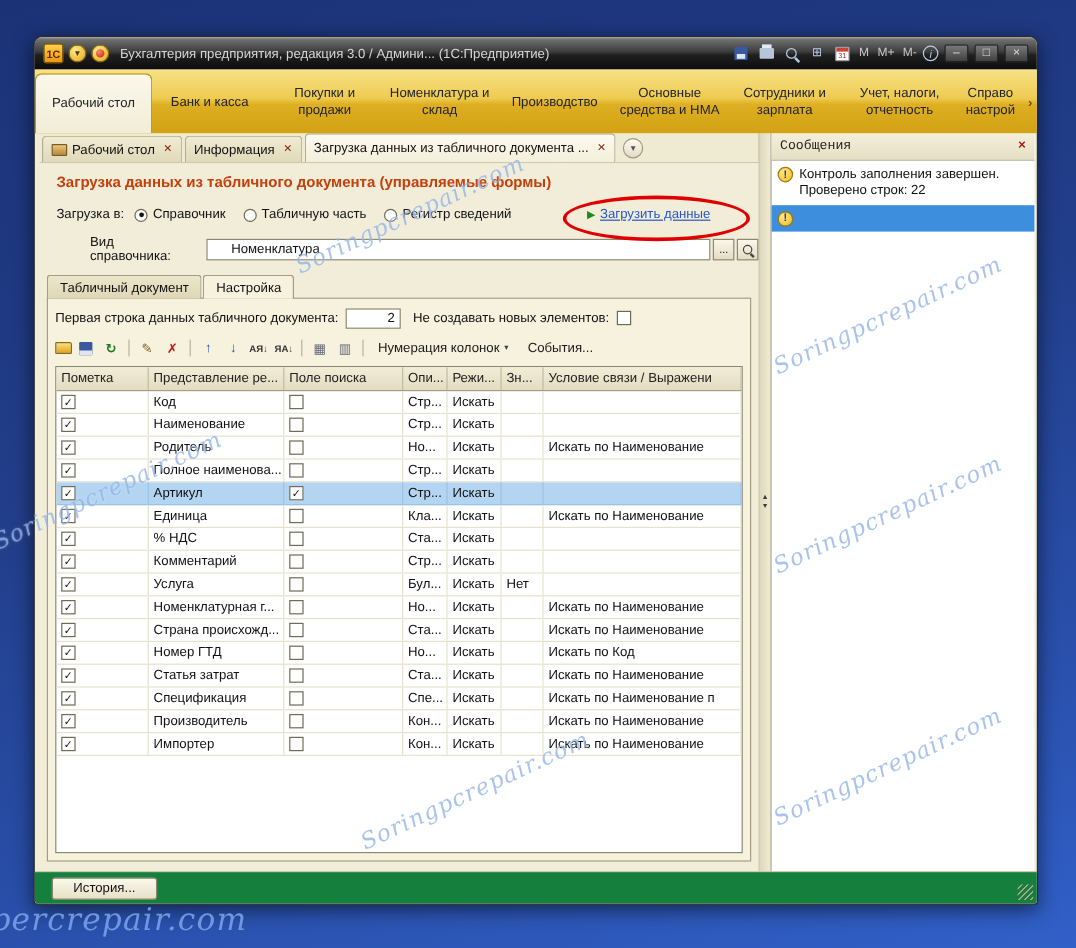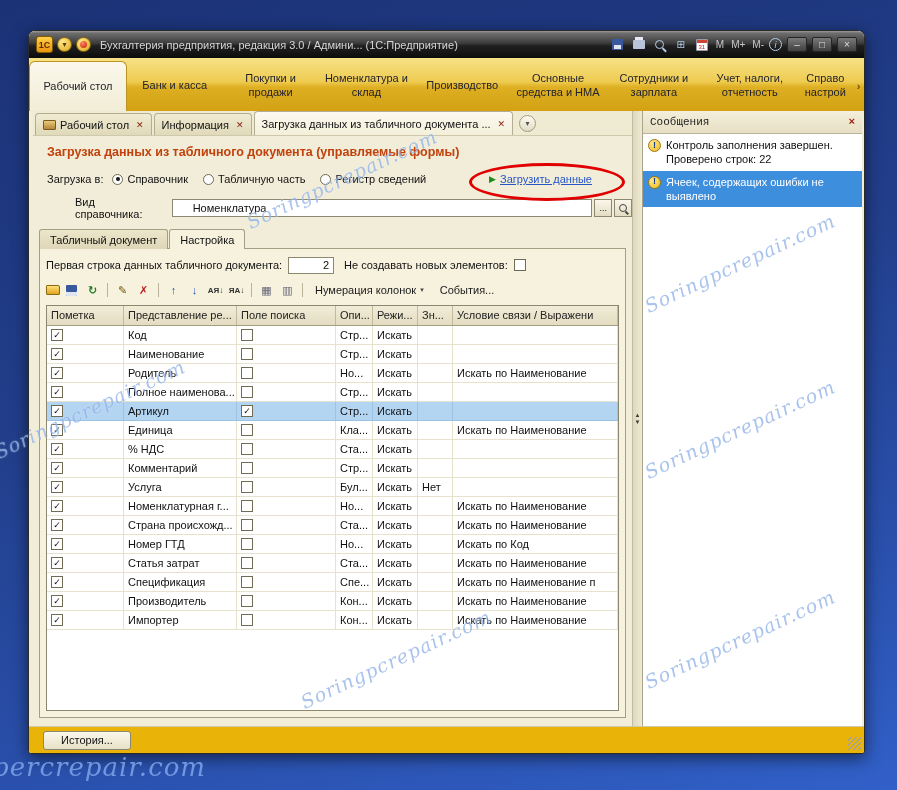--- a/index.html
+++ b/index.html
@@ -160,21 +160,21 @@
   .msg-title { flex:1; color:#222; }
   .msg-close { color:#a02010; font-size:11px; font-weight:bold; cursor:pointer; }
   .msg { display:flex; gap:5px; padding:4px 5px; align-items:flex-start; line-height:1.3; cursor:pointer; }
   .msg.selected { background:#3e8ede; color:#fff; }
   .micon { width:13px; height:13px; flex:0 0 13px; border-radius:50%; margin-top:1px;
     background:radial-gradient(circle at 35% 30%,#ffe98a,#f0b820); border:1px solid #a07808;
     color:#1a3a8c; font-weight:bold; font-size:9px; display:flex; align-items:center; justify-content:center; }
 
   
   .statusbar { flex:0 0 27px; display:flex; align-items:center; padding:0 14px; position:relative;
-    background:#eab308; border-top:1px solid #cfc9ac; border-radius:0 0 3px 3px; }
+    background:#15803d; border-top:1px solid #cfc9ac; border-radius:0 0 3px 3px; }
   .history-btn { width:88px; height:19px; background:linear-gradient(#fbf8ec,#e7e1c6);
     border:1px solid #8a8670; border-radius:3px; display:flex; align-items:center;
     justify-content:center; cursor:pointer; }
   .resize-grip { position:absolute; right:3px; bottom:3px; width:13px; height:13px;
     background:repeating-linear-gradient(135deg,transparent 0 2px,#a8a48c 2px 3.5px); }
 
   
   .wm { position:absolute; font-family:"DejaVu Serif","Liberation Serif",serif; font-style:italic;
     color:rgba(140,175,230,0.75); font-size:19px; letter-spacing:1px; transform:rotate(-25deg);
     pointer-events:none; z-index:50; text-shadow:0 0 2px rgba(255,255,255,0.35); white-space:nowrap; }
@@ -567,21 +567,20 @@
         <span class="msg-title">Сообщения</span>
         <span class="msg-close">×</span>
       </div>
       <div style="flex:1;display:flex;flex-direction:column;min-height:0;">
           <div class="msg">
             <span class="micon">!</span>
             <span>Контроль заполнения завершен. Проверено строк: 22</span>
           </div>
           <div class="msg selected">
             <span class="micon">!</span>
-            <span>Ячеек, содержащих ошибки не выявлено</span>
           </div>
         </div>
     </div>
   </div>
 
   <div class="statusbar">
     <div class="history-btn">История...</div>
     <div class="resize-grip"></div>
   </div>
 </div>

